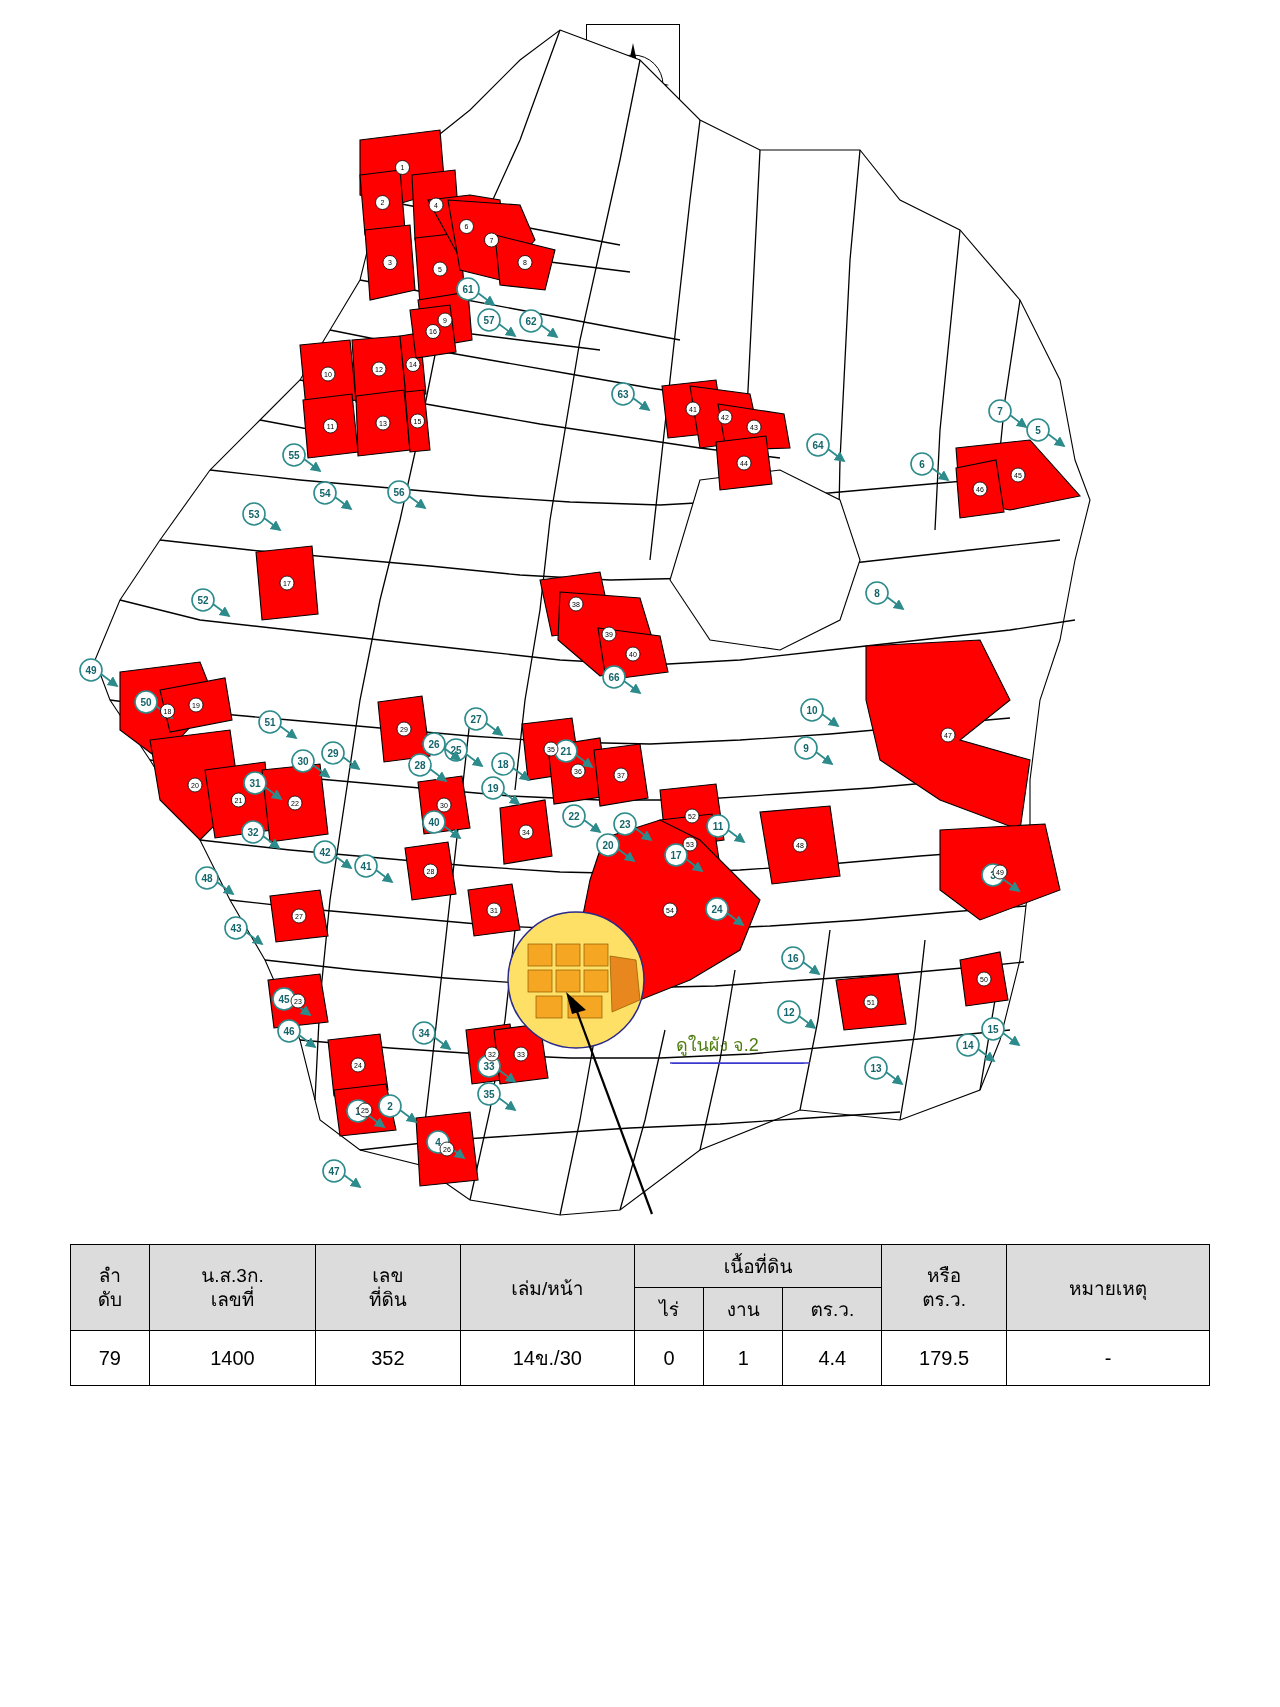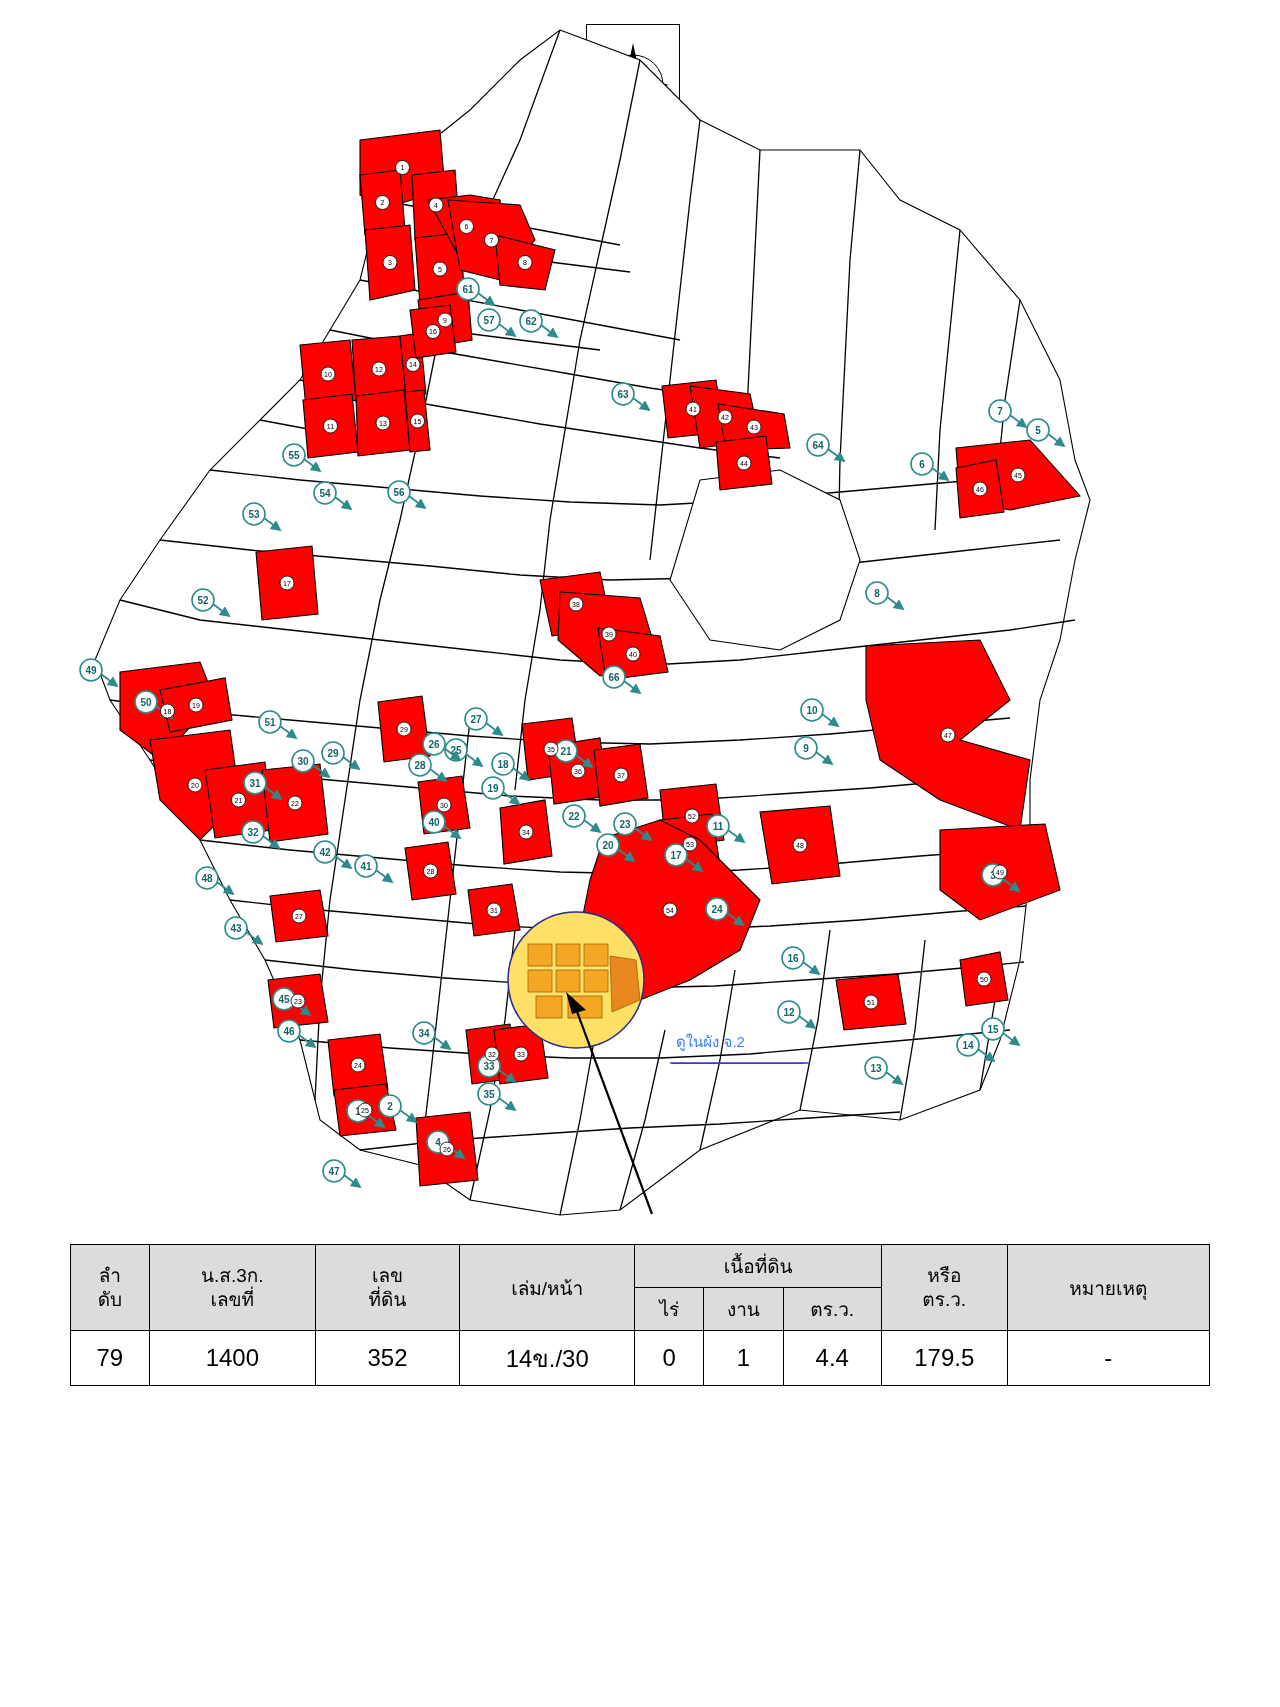--- a/index.html
+++ b/index.html
@@ -19,39 +19,39 @@
   .compass-label{
     position:absolute;left:50%;top:56px;transform:translateX(-50%);
     font-size:13px;font-weight:bold;color:#000;
   }
   
   .map-wrap{position:absolute;left:0;top:0;width:1280px;height:1240px;}
   .map-svg{position:absolute;left:0;top:0;}
   
   .callout{
     position:absolute;left:676px;top:1030px;
-    font-size:15px;color:#3b82f6;font-family:"Liberation Sans",sans-serif;
+    font-size:18px;color:#4d7c0f;font-family:"Liberation Sans",sans-serif;
     white-space:nowrap;
   }
   .callout-underline{
     position:absolute;left:672px;top:1063px;width:132px;height:0;
     border-bottom:1px solid #3a3ad0;
   }
   
   .tbl-wrap{position:absolute;left:70px;top:1244px;width:1140px;}
   table.land{
     border-collapse:collapse;width:1140px;
     font-family:"Liberation Sans", sans-serif;
   }
   table.land th, table.land td{
     border:1px solid #000;text-align:center;vertical-align:middle;
     font-weight:normal;font-size:19px;color:#000;
   }
   table.land thead th{background:#dcdcdc;height:40px;}
-  table.land tbody td{height:52px;background:#fff;font-size:24px;}
+  table.land tbody td{height:52px;background:#fff;font-size:20px;}
   .th-two-line{line-height:1.25;}
 </style>
 </head>
 <body>
 
 <div class="compass-box">
   <svg class="compass-inner" width="92" height="124" viewBox="0 0 92 124">
     <circle cx="46" cy="60" r="30" fill="#fff" stroke="#000" stroke-width="1"></circle>
     <path d="M46 30 L46 90" stroke="#000" stroke-width="1"></path>
     <path d="M16 60 L76 60" stroke="#000" stroke-width="1"></path>

